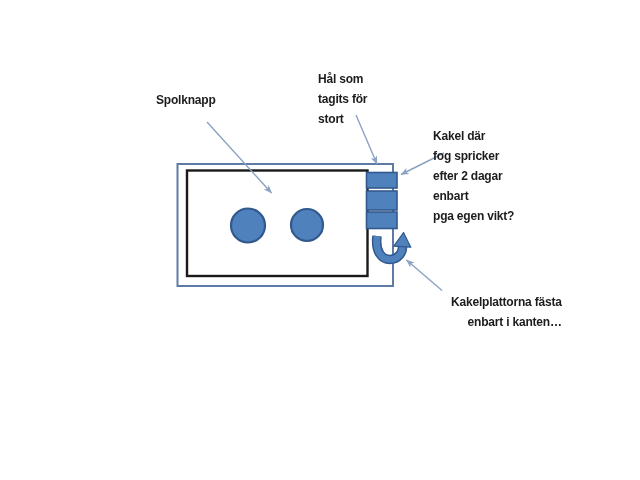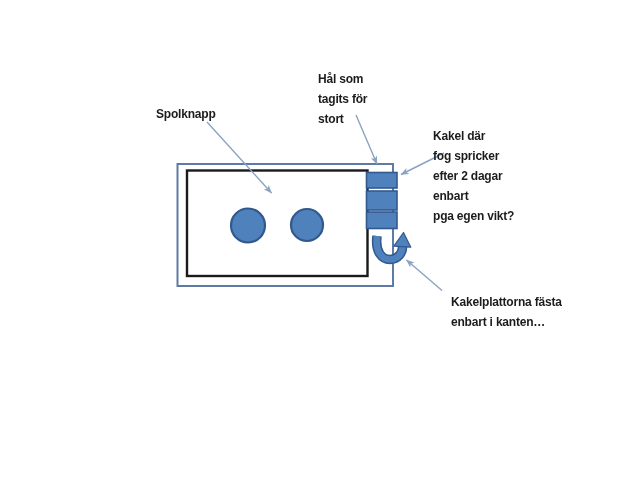--- a/index.html
+++ b/index.html
@@ -13,24 +13,24 @@
   .canvas svg{position:absolute;left:0;top:0;}
   .label{
     position:absolute;
     font-weight:bold;
     font-size:12px;
     line-height:20px;
     letter-spacing:-0.2px;
     color:var(--text,#1c1c1c);
     white-space:pre-line;
   }
-  #lbl-spolknapp{left:156px;top:104px;}
+  #lbl-spolknapp{left:156px;top:90px;}
   #lbl-halsom{left:318px;top:69px;}
   #lbl-kakeldar{left:433px;top:126px;}
-  #lbl-kakelplattorna{left:451px;top:292px;}
+  #lbl-kakelplattorna{left:451px;top:292px;text-align:right;}
 
   .outer-rect{fill:#ffffff;stroke:var(--panel_border,#5d7ba4);stroke-width:2;}
   .inner-rect{fill:#ffffff;stroke:var(--inner_border,#1a1a1a);stroke-width:2.4;}
   .btn{fill:var(--accent,#4f81bd);stroke:var(--accent_dark,#31598e);stroke-width:2.2;}
   .tile{fill:var(--accent,#4f81bd);stroke:var(--accent_dark,#31598e);stroke-width:1.6;}
   .leader{stroke:var(--leader,#8ba3c2);stroke-width:1.4;fill:none;}
   .leader-head{fill:var(--leader,#8ba3c2);}
   .curve-outline{stroke:var(--accent_dark,#31598e);stroke-width:9.6;fill:none;stroke-linecap:butt;}
   .curve-main{stroke:var(--accent,#4f81bd);stroke-width:6.6;fill:none;stroke-linecap:butt;}
   .curve-head{fill:var(--accent,#4f81bd);stroke:var(--accent_dark,#31598e);stroke-width:1.2;stroke-linejoin:round;}

